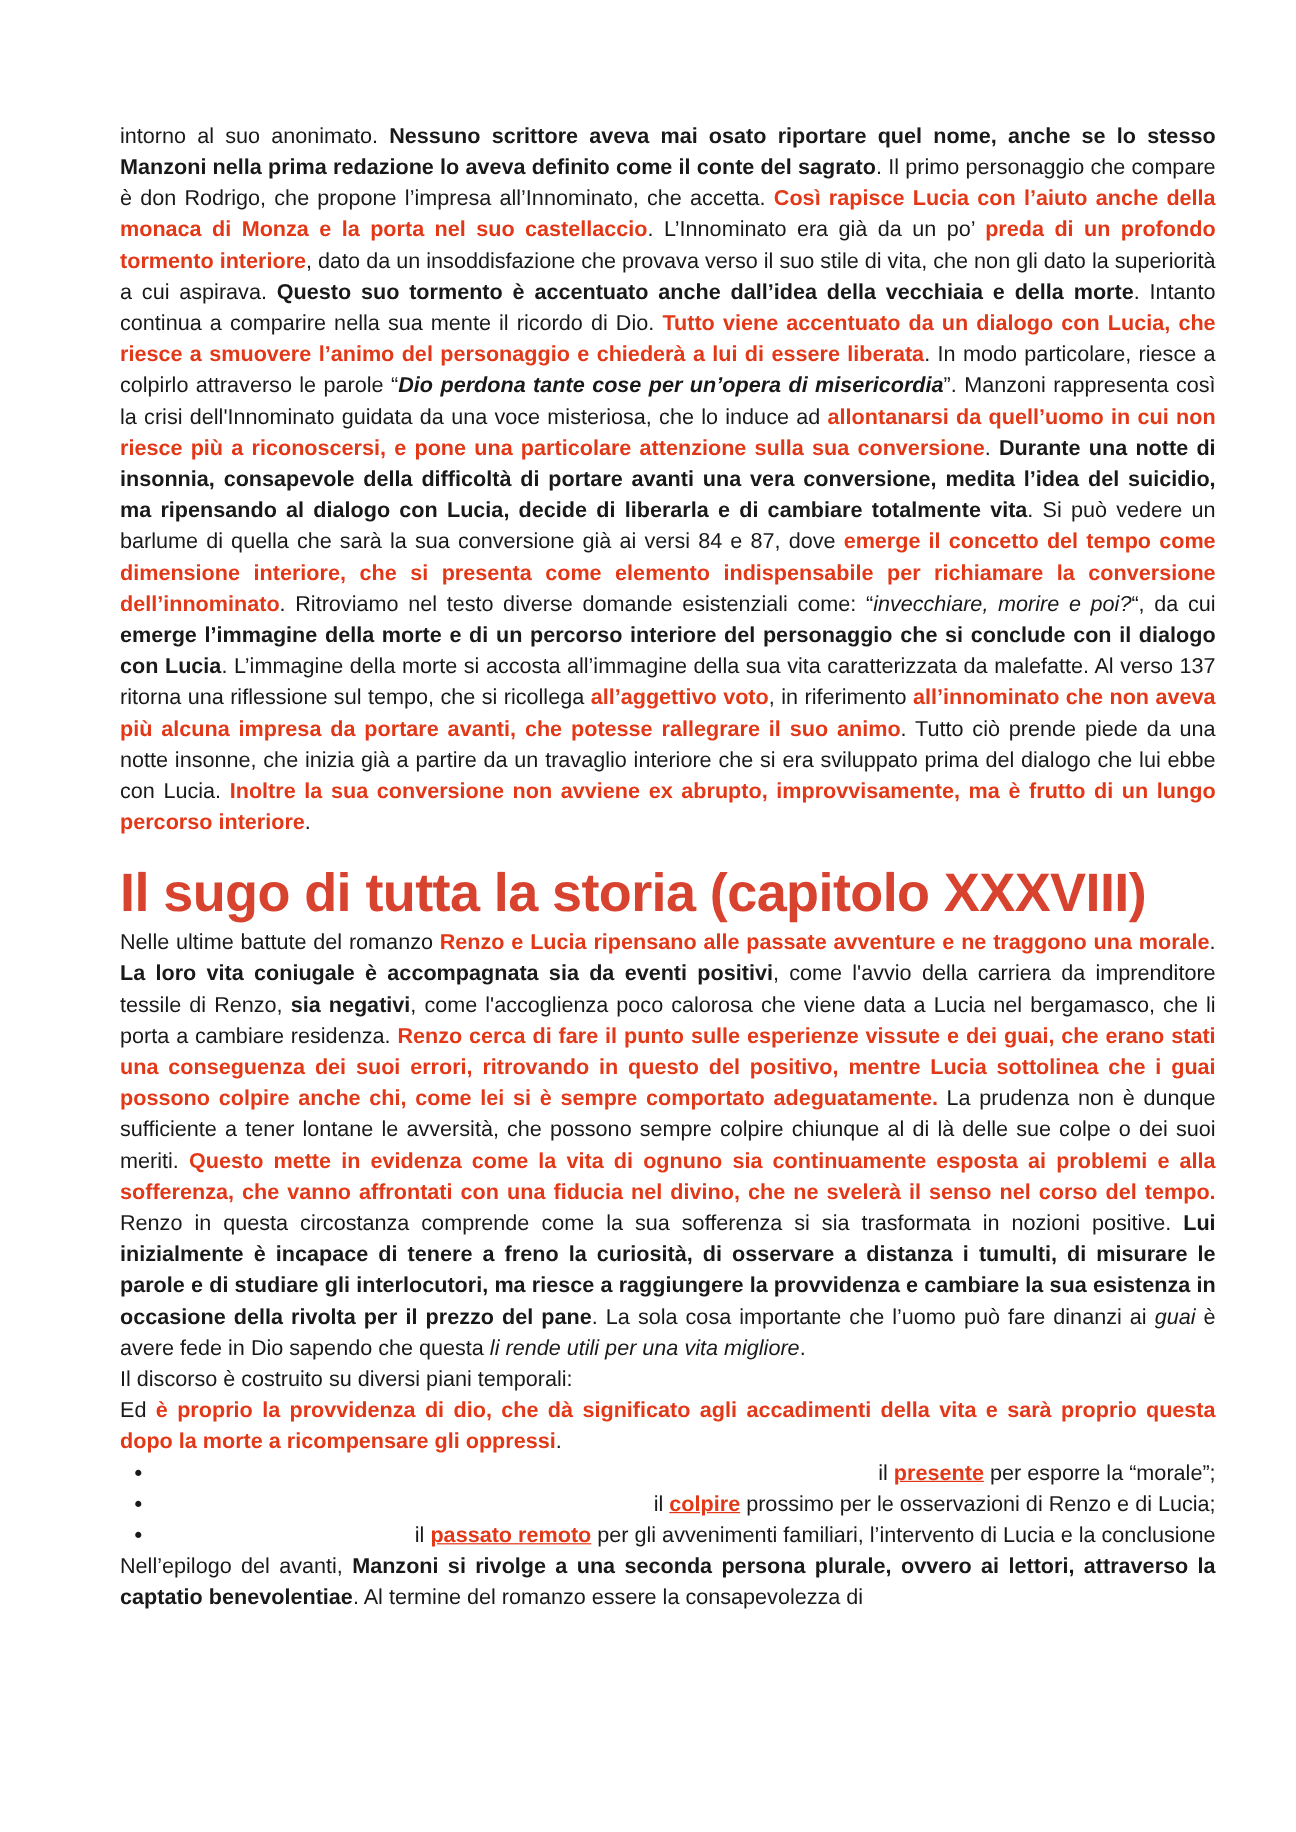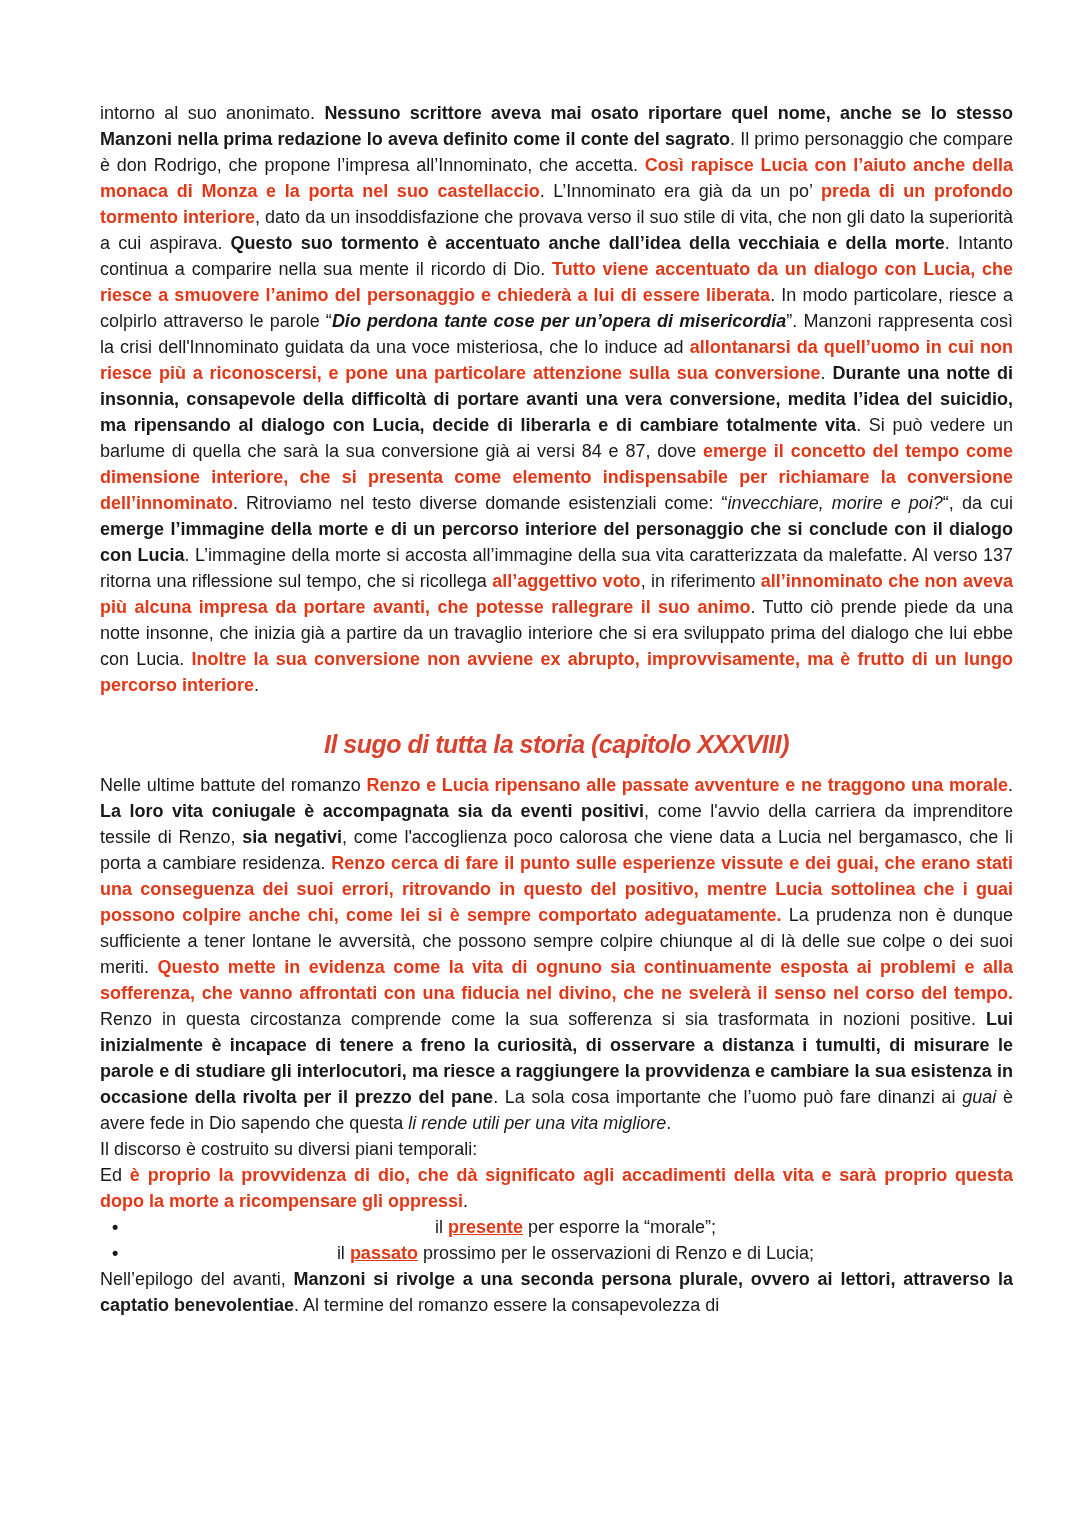--- a/index.html
+++ b/index.html
@@ -21,34 +21,33 @@
     color:var(--ink);
     overflow:hidden;
   }
   .para{
     text-align:justify;
   }
   .heading{
     font-family:"Liberation Sans","DejaVu Sans",sans-serif;
     font-weight:bold;
     color:var(--heading);
-    font-size:25px;
+    font-size:45px;
     line-height:40px;
     letter-spacing:-0.5px;
     margin:26px 0 8px 0;
-    text-align:center;
-    font-style:italic;
+    text-align:left;
   }
   .bullets{
     list-style:none;
   }
   .bullets li{
     padding-left:38px;
     position:relative;
-    text-align:center;
+    text-align:right;
   }
   .bullets li::before{
     content:"\2022";
     position:absolute;
     left:12px;
     color:var(--ink);
     font-weight:bold;
   }
   
   .s-p{ }
@@ -62,16 +61,17 @@
 <body>
 
 <div class="page">
   <p class="para"><span class="s-p">intorno al suo anonimato. </span><span class="s-b">Nessuno scrittore aveva mai osato riportare quel nome, anche se lo stesso Manzoni nella prima redazione lo aveva definito come il conte del sagrato</span><span class="s-p">. Il primo personaggio che compare è don Rodrigo, che propone l’impresa all’Innominato, che accetta. </span><span class="s-rb">Così rapisce Lucia con l’aiuto anche della monaca di Monza e la porta nel suo castellaccio</span><span class="s-p">. L’Innominato era già da un po’ </span><span class="s-rb">preda di un profondo tormento interiore</span><span class="s-p">, dato da un insoddisfazione che provava verso il suo stile di vita, che non gli dato la superiorità a cui aspirava. </span><span class="s-b">Questo suo tormento è accentuato anche dall’idea della vecchiaia e della morte</span><span class="s-p">. Intanto continua a comparire nella sua mente il ricordo di Dio. </span><span class="s-rb">Tutto viene accentuato da un dialogo con Lucia, che riesce a smuovere l’animo del personaggio e chiederà a lui di essere liberata</span><span class="s-p">. In modo particolare, riesce a colpirlo attraverso le parole “</span><span class="s-bi">Dio perdona tante cose per un’opera di misericordia</span><span class="s-p">”. Manzoni rappresenta così la crisi dell'Innominato guidata da una voce misteriosa, che lo induce ad </span><span class="s-rb">allontanarsi da quell’uomo in cui non riesce più a riconoscersi, e pone una particolare attenzione sulla sua conversione</span><span class="s-p">. </span><span class="s-b">Durante una notte di insonnia, consapevole della difficoltà di portare avanti una vera conversione, medita l’idea del suicidio, ma ripensando al dialogo con Lucia, decide di liberarla e di cambiare totalmente vita</span><span class="s-p">. Si può vedere un barlume di quella che sarà la sua conversione già ai versi 84 e 87, dove </span><span class="s-rb">emerge il concetto del tempo come dimensione interiore, che si presenta come elemento indispensabile per richiamare la conversione dell’innominato</span><span class="s-p">. Ritroviamo nel testo diverse domande esistenziali come: “</span><span class="s-i">invecchiare, morire e poi?</span><span class="s-p">“, da cui </span><span class="s-b">emerge l’immagine della morte e di un percorso interiore del personaggio che si conclude con il dialogo con Lucia</span><span class="s-p">. L’immagine della morte si accosta all’immagine della sua vita caratterizzata da malefatte. Al verso 137 ritorna una riflessione sul tempo, che si ricollega </span><span class="s-rb">all’aggettivo voto</span><span class="s-p">, in riferimento </span><span class="s-rb">all’innominato che non aveva più alcuna impresa da portare avanti, che potesse rallegrare il suo animo</span><span class="s-p">. Tutto ciò prende piede da una notte insonne, che inizia già a partire da un travaglio interiore che si era sviluppato prima del dialogo che lui ebbe con Lucia. </span><span class="s-rb">Inoltre la sua conversione non avviene ex abrupto, improvvisamente, ma è frutto di un lungo percorso interiore</span><span class="s-p">.</span></p>
   <h1 class="heading">Il sugo di tutta la storia (capitolo XXXVIII)</h1>
   <p class="para"><span class="s-p">Nelle ultime battute del romanzo </span><span class="s-rb">Renzo e Lucia ripensano alle passate avventure e ne traggono una morale</span><span class="s-p">. </span><span class="s-b">La loro vita coniugale è accompagnata sia da eventi positivi</span><span class="s-p">, come l'avvio della carriera da imprenditore tessile di Renzo, </span><span class="s-b">sia negativi</span><span class="s-p">, come l'accoglienza poco calorosa che viene data a Lucia nel bergamasco, che li porta a cambiare residenza. </span><span class="s-rb">Renzo cerca di fare il punto sulle esperienze vissute e dei guai, che erano stati una conseguenza dei suoi errori, ritrovando in questo del positivo, mentre Lucia sottolinea che i guai possono colpire anche chi, come lei si è sempre comportato adeguatamente.</span><span class="s-p"> La prudenza non è dunque sufficiente a tener lontane le avversità, che possono sempre colpire chiunque al di là delle sue colpe o dei suoi meriti. </span><span class="s-rb">Questo mette in evidenza come la vita di ognuno sia continuamente esposta ai problemi e alla sofferenza, che vanno affrontati con una fiducia nel divino, che ne svelerà il senso nel corso del tempo.</span><span class="s-p"> Renzo in questa circostanza comprende come la sua sofferenza si sia trasformata in nozioni positive. </span><span class="s-b">Lui inizialmente è incapace di tenere a freno la curiosità, di osservare a distanza i tumulti, di misurare le parole e di studiare gli interlocutori, ma riesce a raggiungere la provvidenza e cambiare la sua esistenza in occasione della rivolta per il prezzo del pane</span><span class="s-p">. La sola cosa importante che l’uomo può fare dinanzi ai </span><span class="s-i">guai</span><span class="s-p"> è avere fede in Dio sapendo che questa </span><span class="s-i">li rende utili per una vita migliore</span><span class="s-p">.</span></p>
   <p class="para"><span class="s-p">Il discorso è costruito su diversi piani temporali:</span></p>
   <p class="para"><span class="s-p">Ed </span><span class="s-rb">è proprio la provvidenza di dio, che dà significato agli accadimenti della vita e sarà proprio questa dopo la morte a ricompensare gli oppressi</span><span class="s-p">.</span></p>
   <ul class="bullets">
       <li><span class="s-p">il </span><span class="s-ru">presente</span><span class="s-p"> per esporre la “morale”;</span></li>
-      <li><span class="s-p">il </span><span class="s-ru">passato</span><span class="s-p"> prossimo per le osservazioni di Renzo e di Lucia;</span></li>
+      <li><span class="s-p">il </span><span class="s-ru">colpire</span><span class="s-p"> prossimo per le osservazioni di Renzo e di Lucia;</span></li>
+      <li><span class="s-p">il </span><span class="s-ru">passato remoto</span><span class="s-p"> per gli avvenimenti familiari, l’intervento di Lucia e la conclusione</span></li>
     </ul>
   <p class="para"><span class="s-p">Nell’epilogo del avanti, </span><span class="s-b">Manzoni si rivolge a una seconda persona plurale, ovvero ai lettori, attraverso la captatio benevolentiae</span><span class="s-p">. Al termine del romanzo essere la consapevolezza di</span></p>
 </div>
 
 </body></html>

